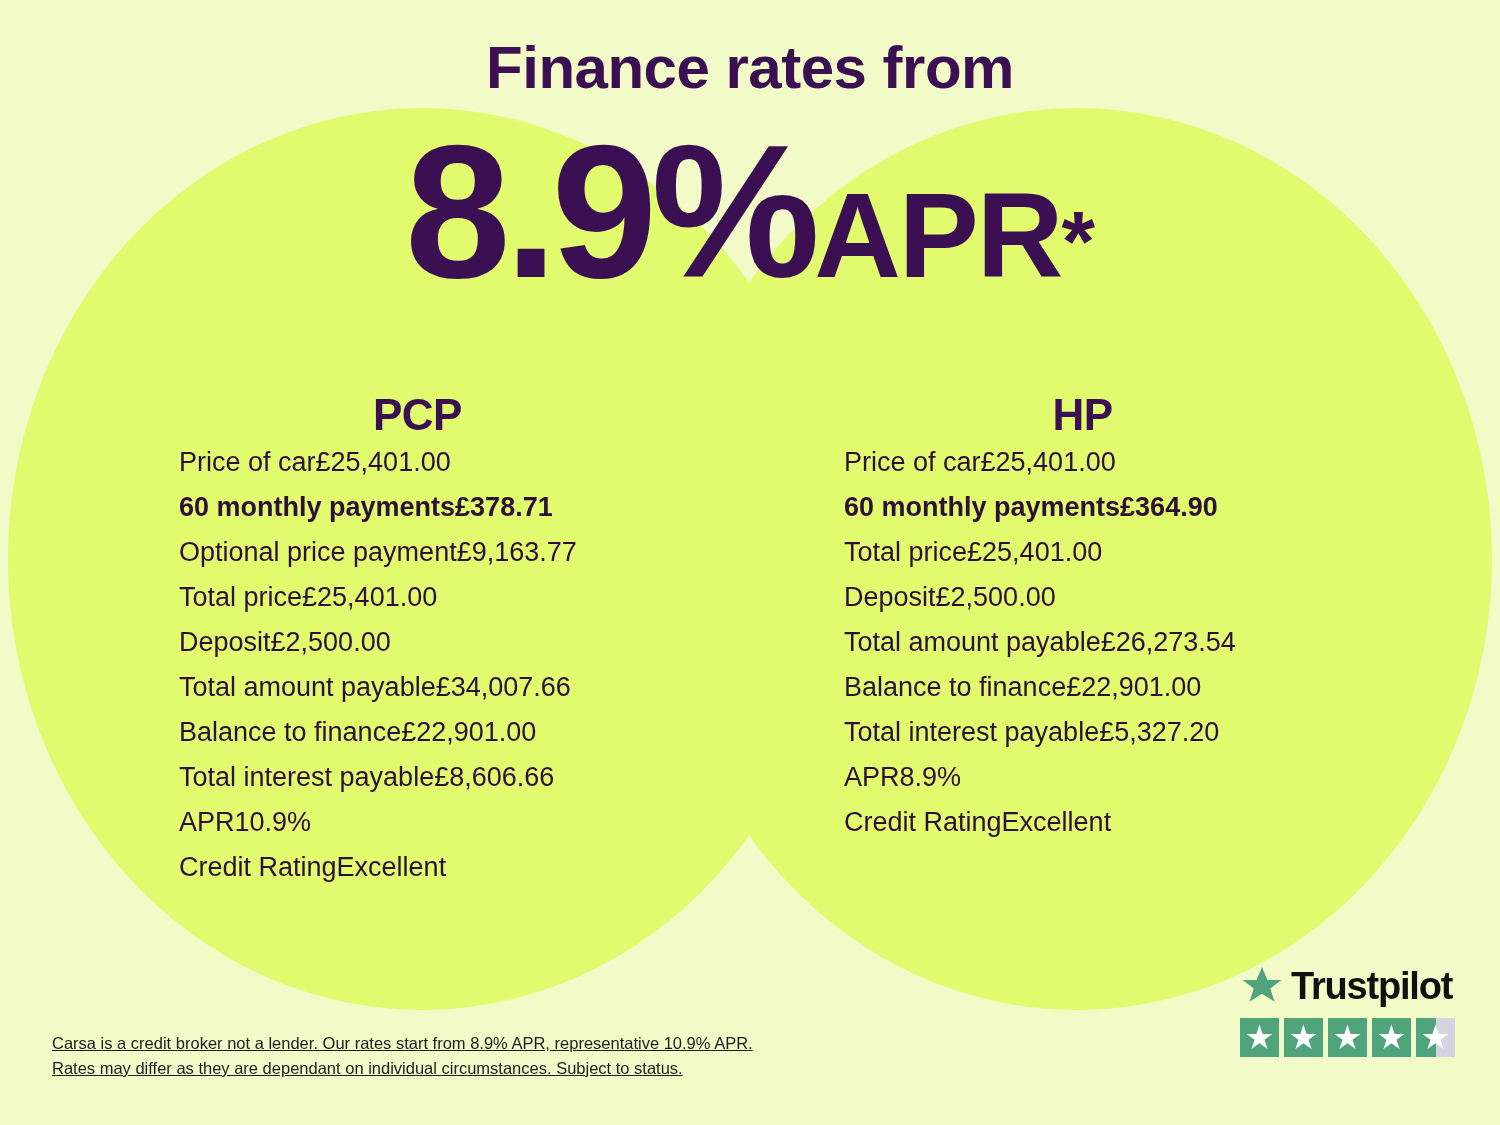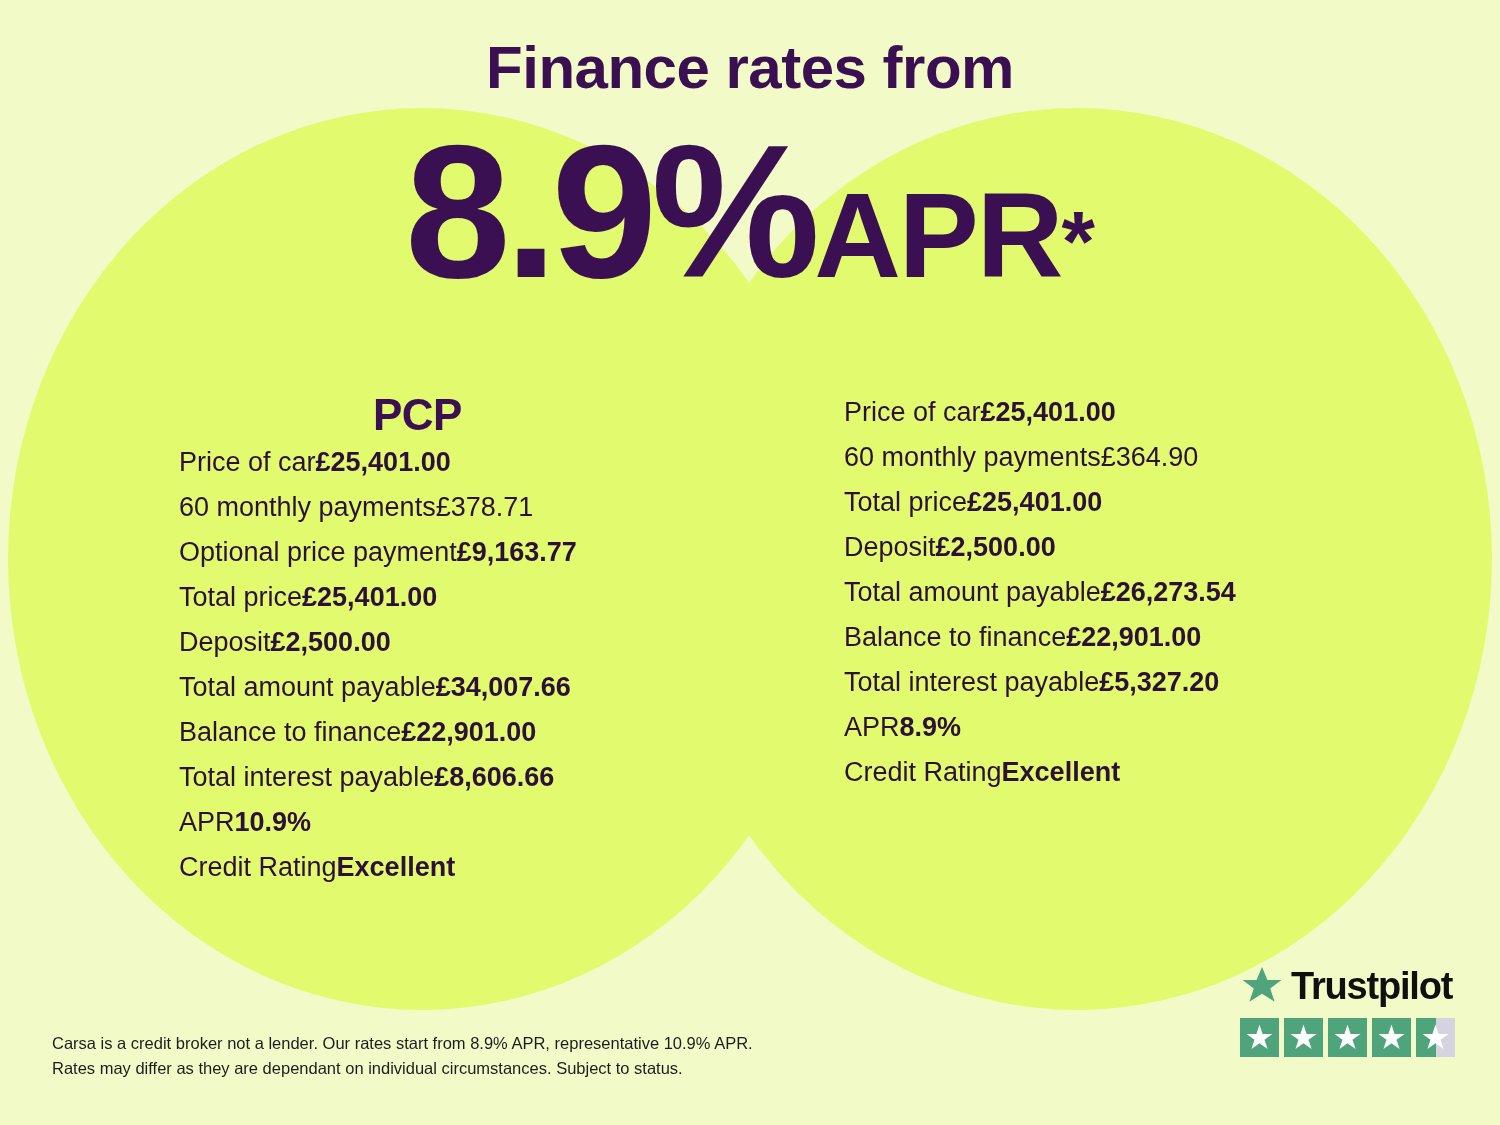--- a/index.html
+++ b/index.html
@@ -115,37 +115,37 @@
   .row {
     display: flex;
     align-items: baseline;
     color: #2c1038;
     font-size: 27px;
     line-height: 45px;
     padding: 0 14px;
   }
   .row.bold .row-label,
   .row.bold .row-value {
-    font-weight: 400;
+    font-weight: 700;
     color: #2c1038;
   }
   .row-label { text-align: left; }
-  .row-value { text-align: right; font-weight: bold; }
+  .row-value { text-align: right; }
 
   
   .disclaimer {
     position: absolute;
     left: 52px;
     top: 1031px;
     width: 820px;
     color: #1d1d1f;
     font-size: 16.5px;
     line-height: 25px;
   }
-  .disclaimer div { white-space: nowrap; }
+  .disclaimer div { white-space: nowrap; text-decoration: underline; }
 
   
   .trustpilot {
     position: absolute;
     right: 42px;
     top: 962px;
     width: 218px;
   }
   .tp-brand {
     display: flex;
@@ -244,20 +244,21 @@
         </div>
         <div class="row">
           <span class="row-label">Credit Rating</span>
           <span class="row-value">Excellent</span>
         </div>
 
       </div>
     </div>
 
     <div class="plan">
+      <div class="plan-title">HP</div>
       <div class="rows">
 
         <div class="row">
           <span class="row-label">Price of car</span>
           <span class="row-value">£25,401.00</span>
         </div>
         <div class="row bold">
           <span class="row-label">60 monthly payments</span>
           <span class="row-value">£364.90</span>
         </div>

